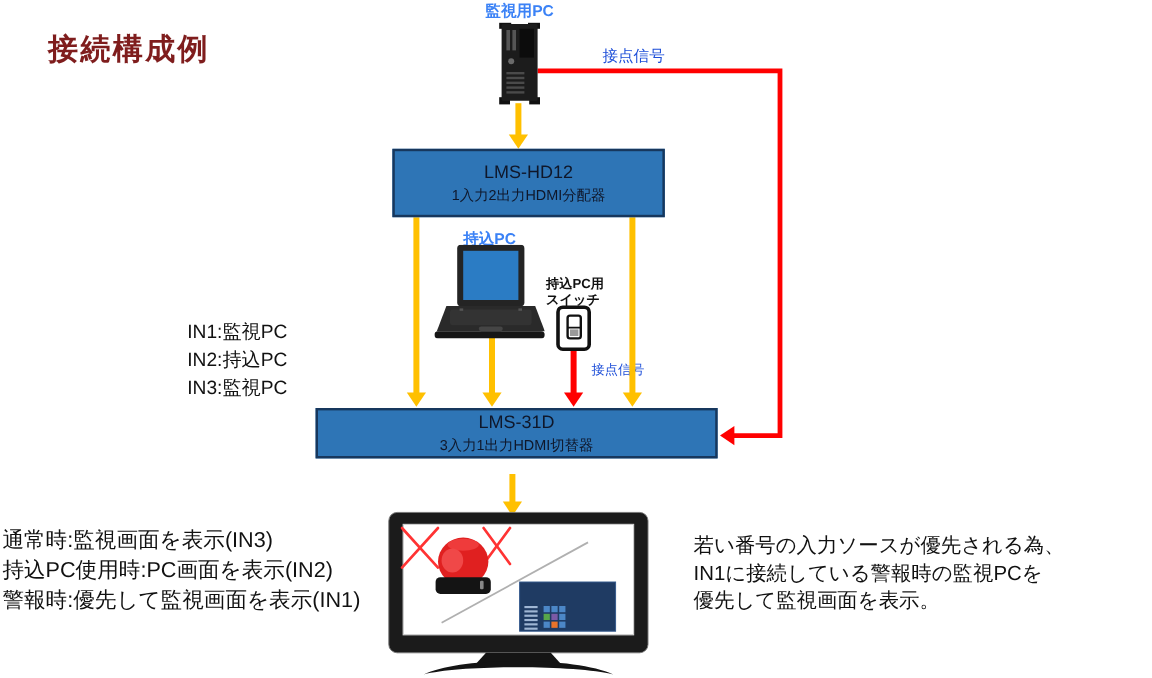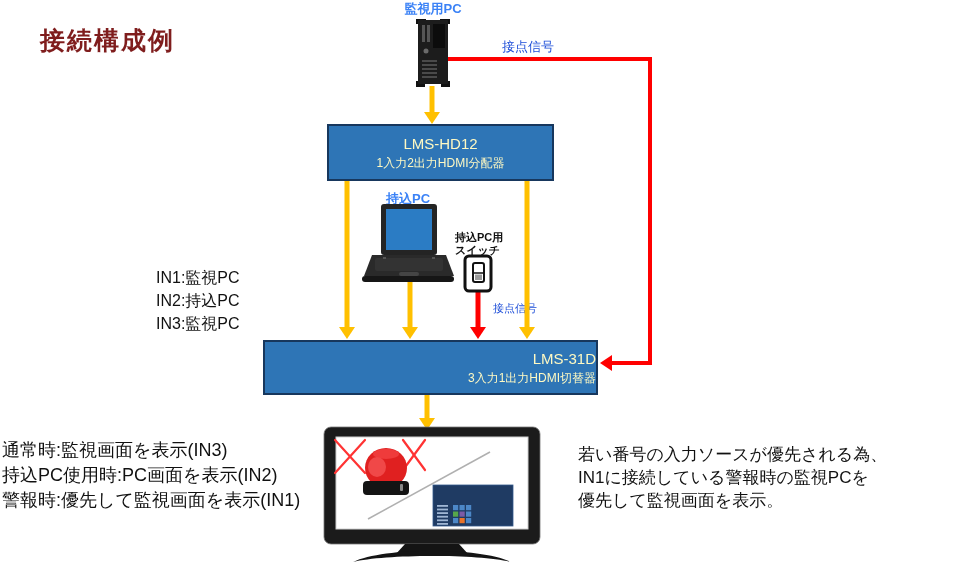--- a/index.html
+++ b/index.html
@@ -10,28 +10,28 @@
   .canvas{position:relative;width:960px;height:565px;}
   .abs{position:absolute;}
   .page-title{
     left:24px;top:24px;font-size:25px;font-weight:600;letter-spacing:2px;color:#7f1d1d;margin-left:16px;
   }
   .dev-label{font-size:13px;font-weight:700;color:#3b82f6;text-align:center;line-height:1.1;}
   .small-label{font-size:11px;font-weight:700;color:#111;text-align:left;line-height:1.2;}
   .signal-label{font-size:13px;font-weight:400;color:#1d4ed8;}
   .signal-label.sm{font-size:11px;}
   .device-box{
-    background:#2E75B6;border:2px solid #17375D;color:#fef9c3;
+    background:#2E75B6;border:2px solid #17375D;color:#0f172a;
     display:flex;flex-direction:column;align-items:center;justify-content:center;
     text-align:center;font-weight:500;z-index:2;box-sizing:border-box;
   }
   .device-box .model{font-size:15px;line-height:1.35;}
   .device-box .desc{font-size:12px;line-height:1.35;}
   .splitter-box{left:327px;top:124px;width:227px;height:57px;}
-  .switcher-box{left:263px;top:340px;width:335px;height:55px;align-items:flex-end;}
+  .switcher-box{left:263px;top:340px;width:335px;height:42px;}
   .in-labels{left:156px;top:266px;font-size:16px;line-height:23px;font-weight:500;}
   .notes-left{left:2px;top:438px;font-size:18px;line-height:25px;font-weight:400;}
   .notes-right{left:578px;top:443px;font-size:17px;line-height:23px;font-weight:500;}
   svg{display:block;}
   .connector-layer{left:0;top:0;z-index:1;}
   .icon-layer{z-index:2;}
   .z3{z-index:3;}
 </style>
 </head>
 <body>

